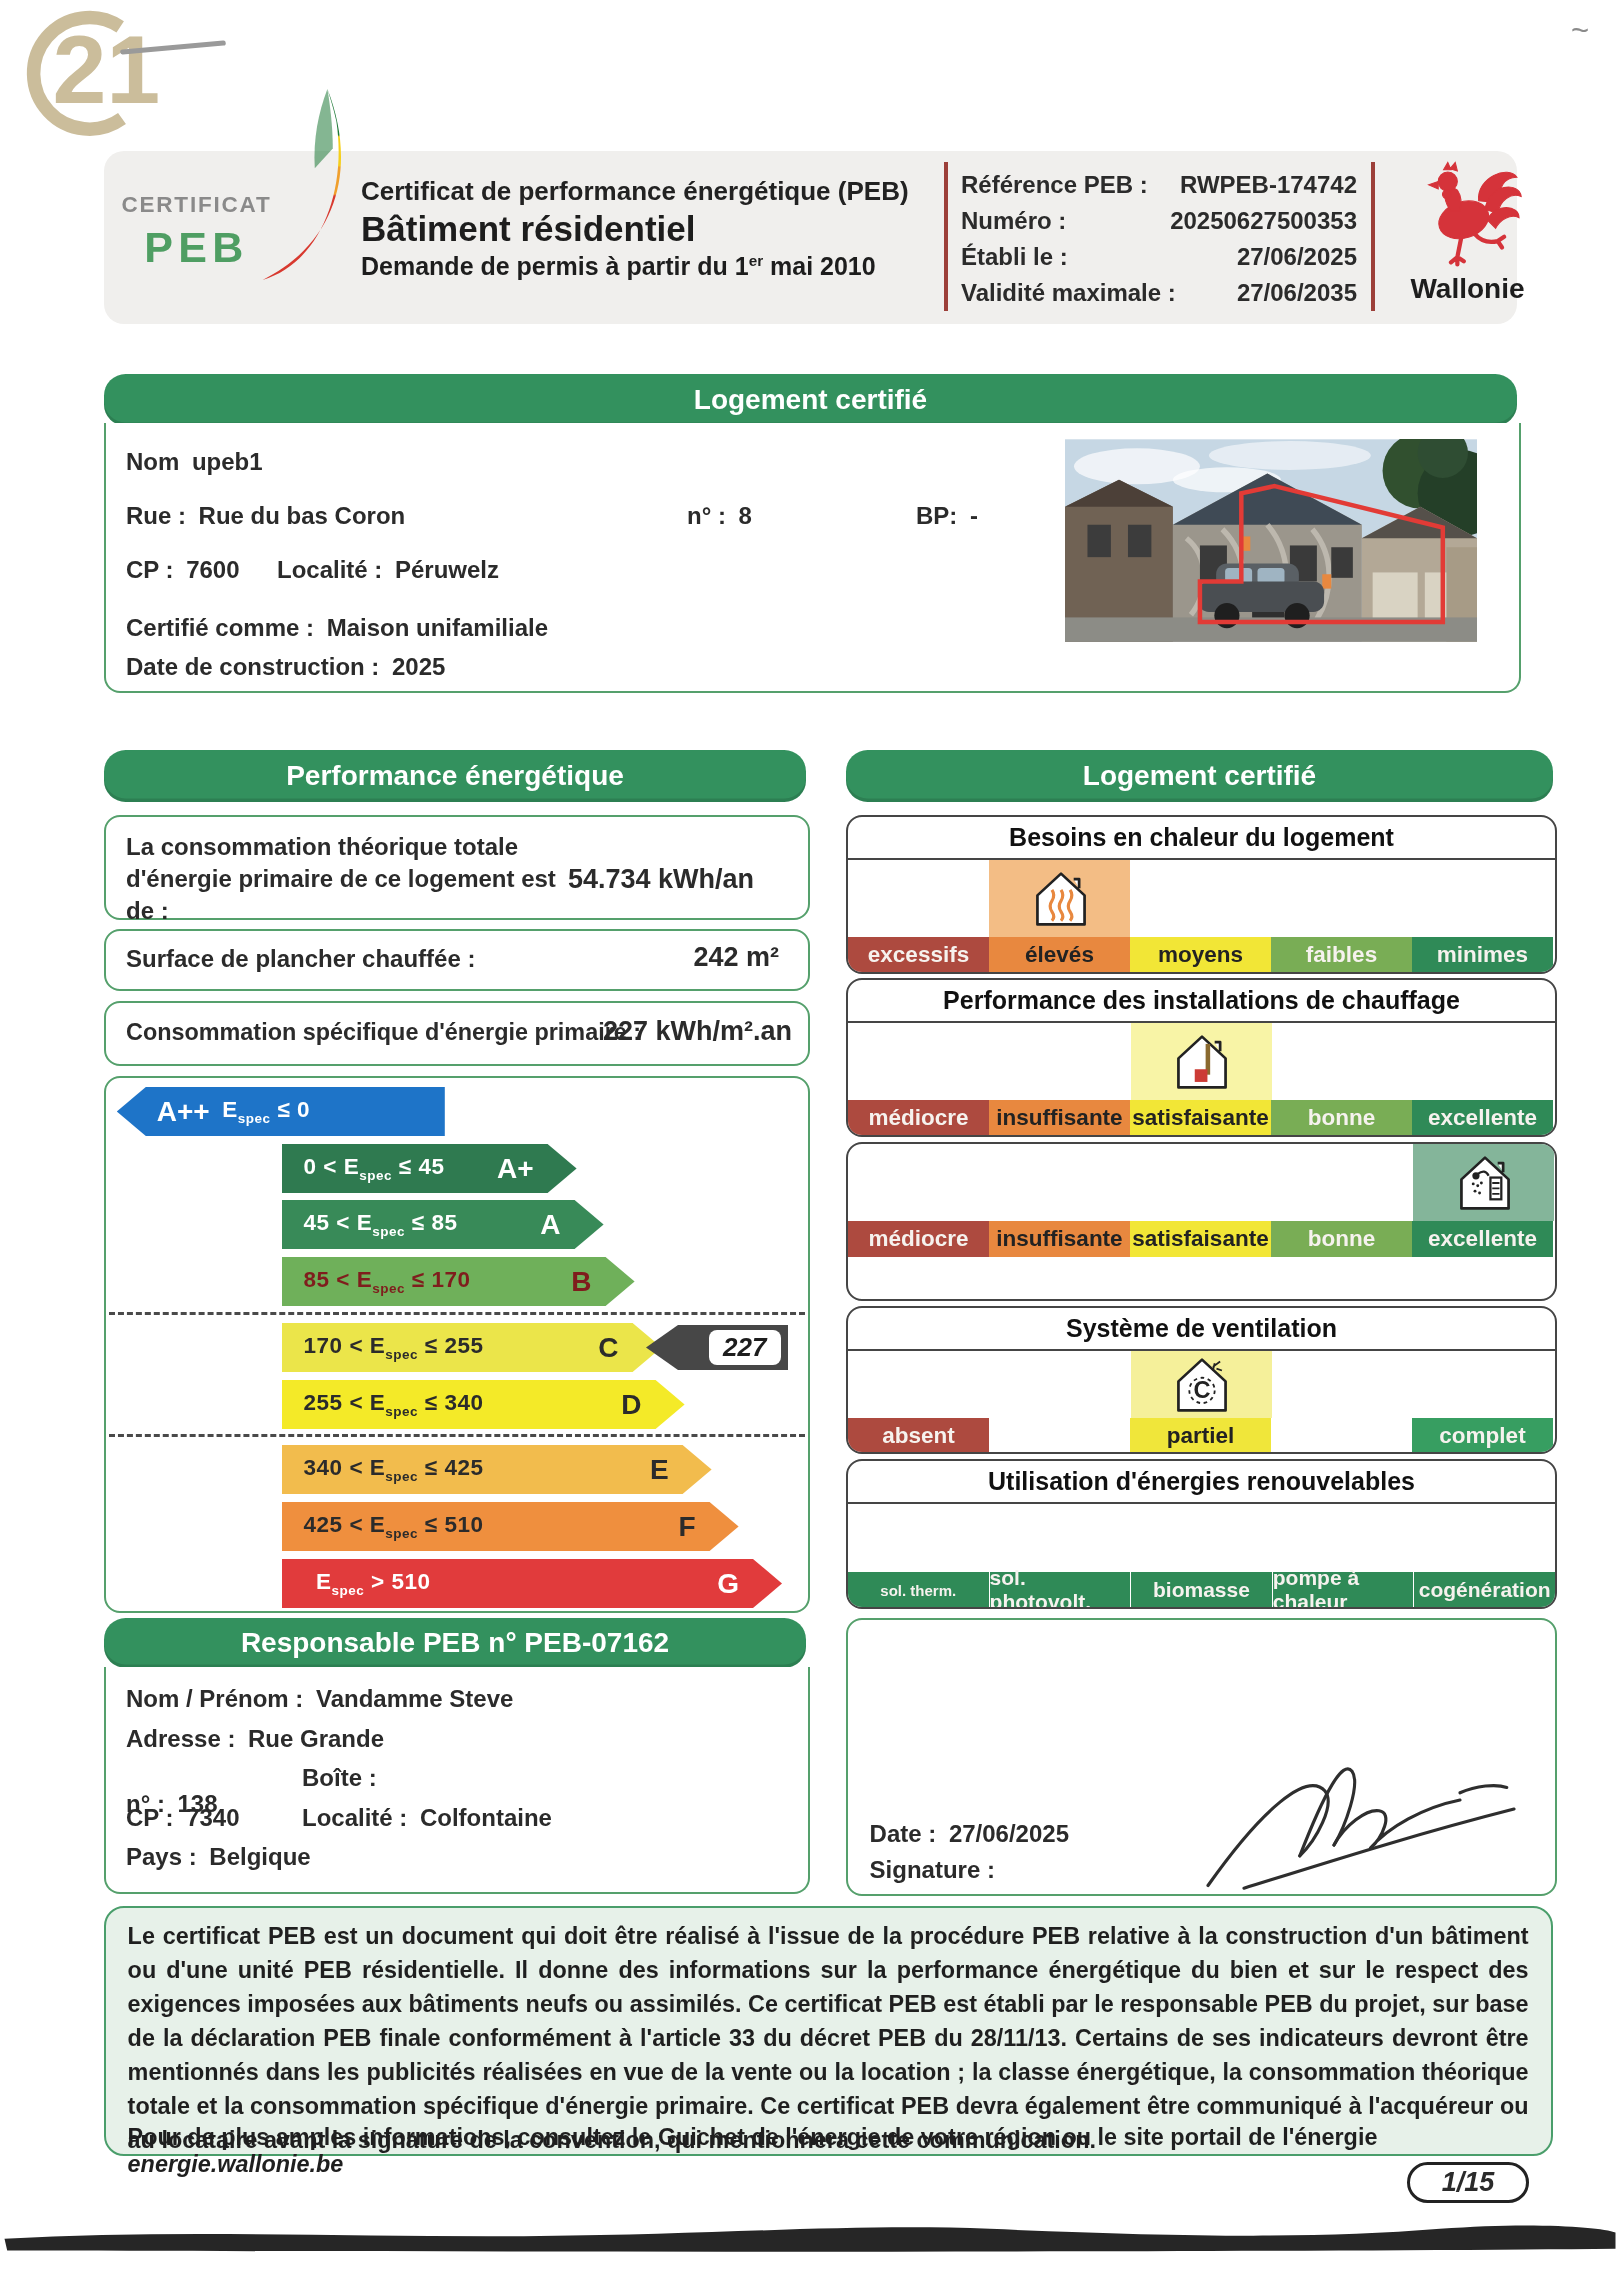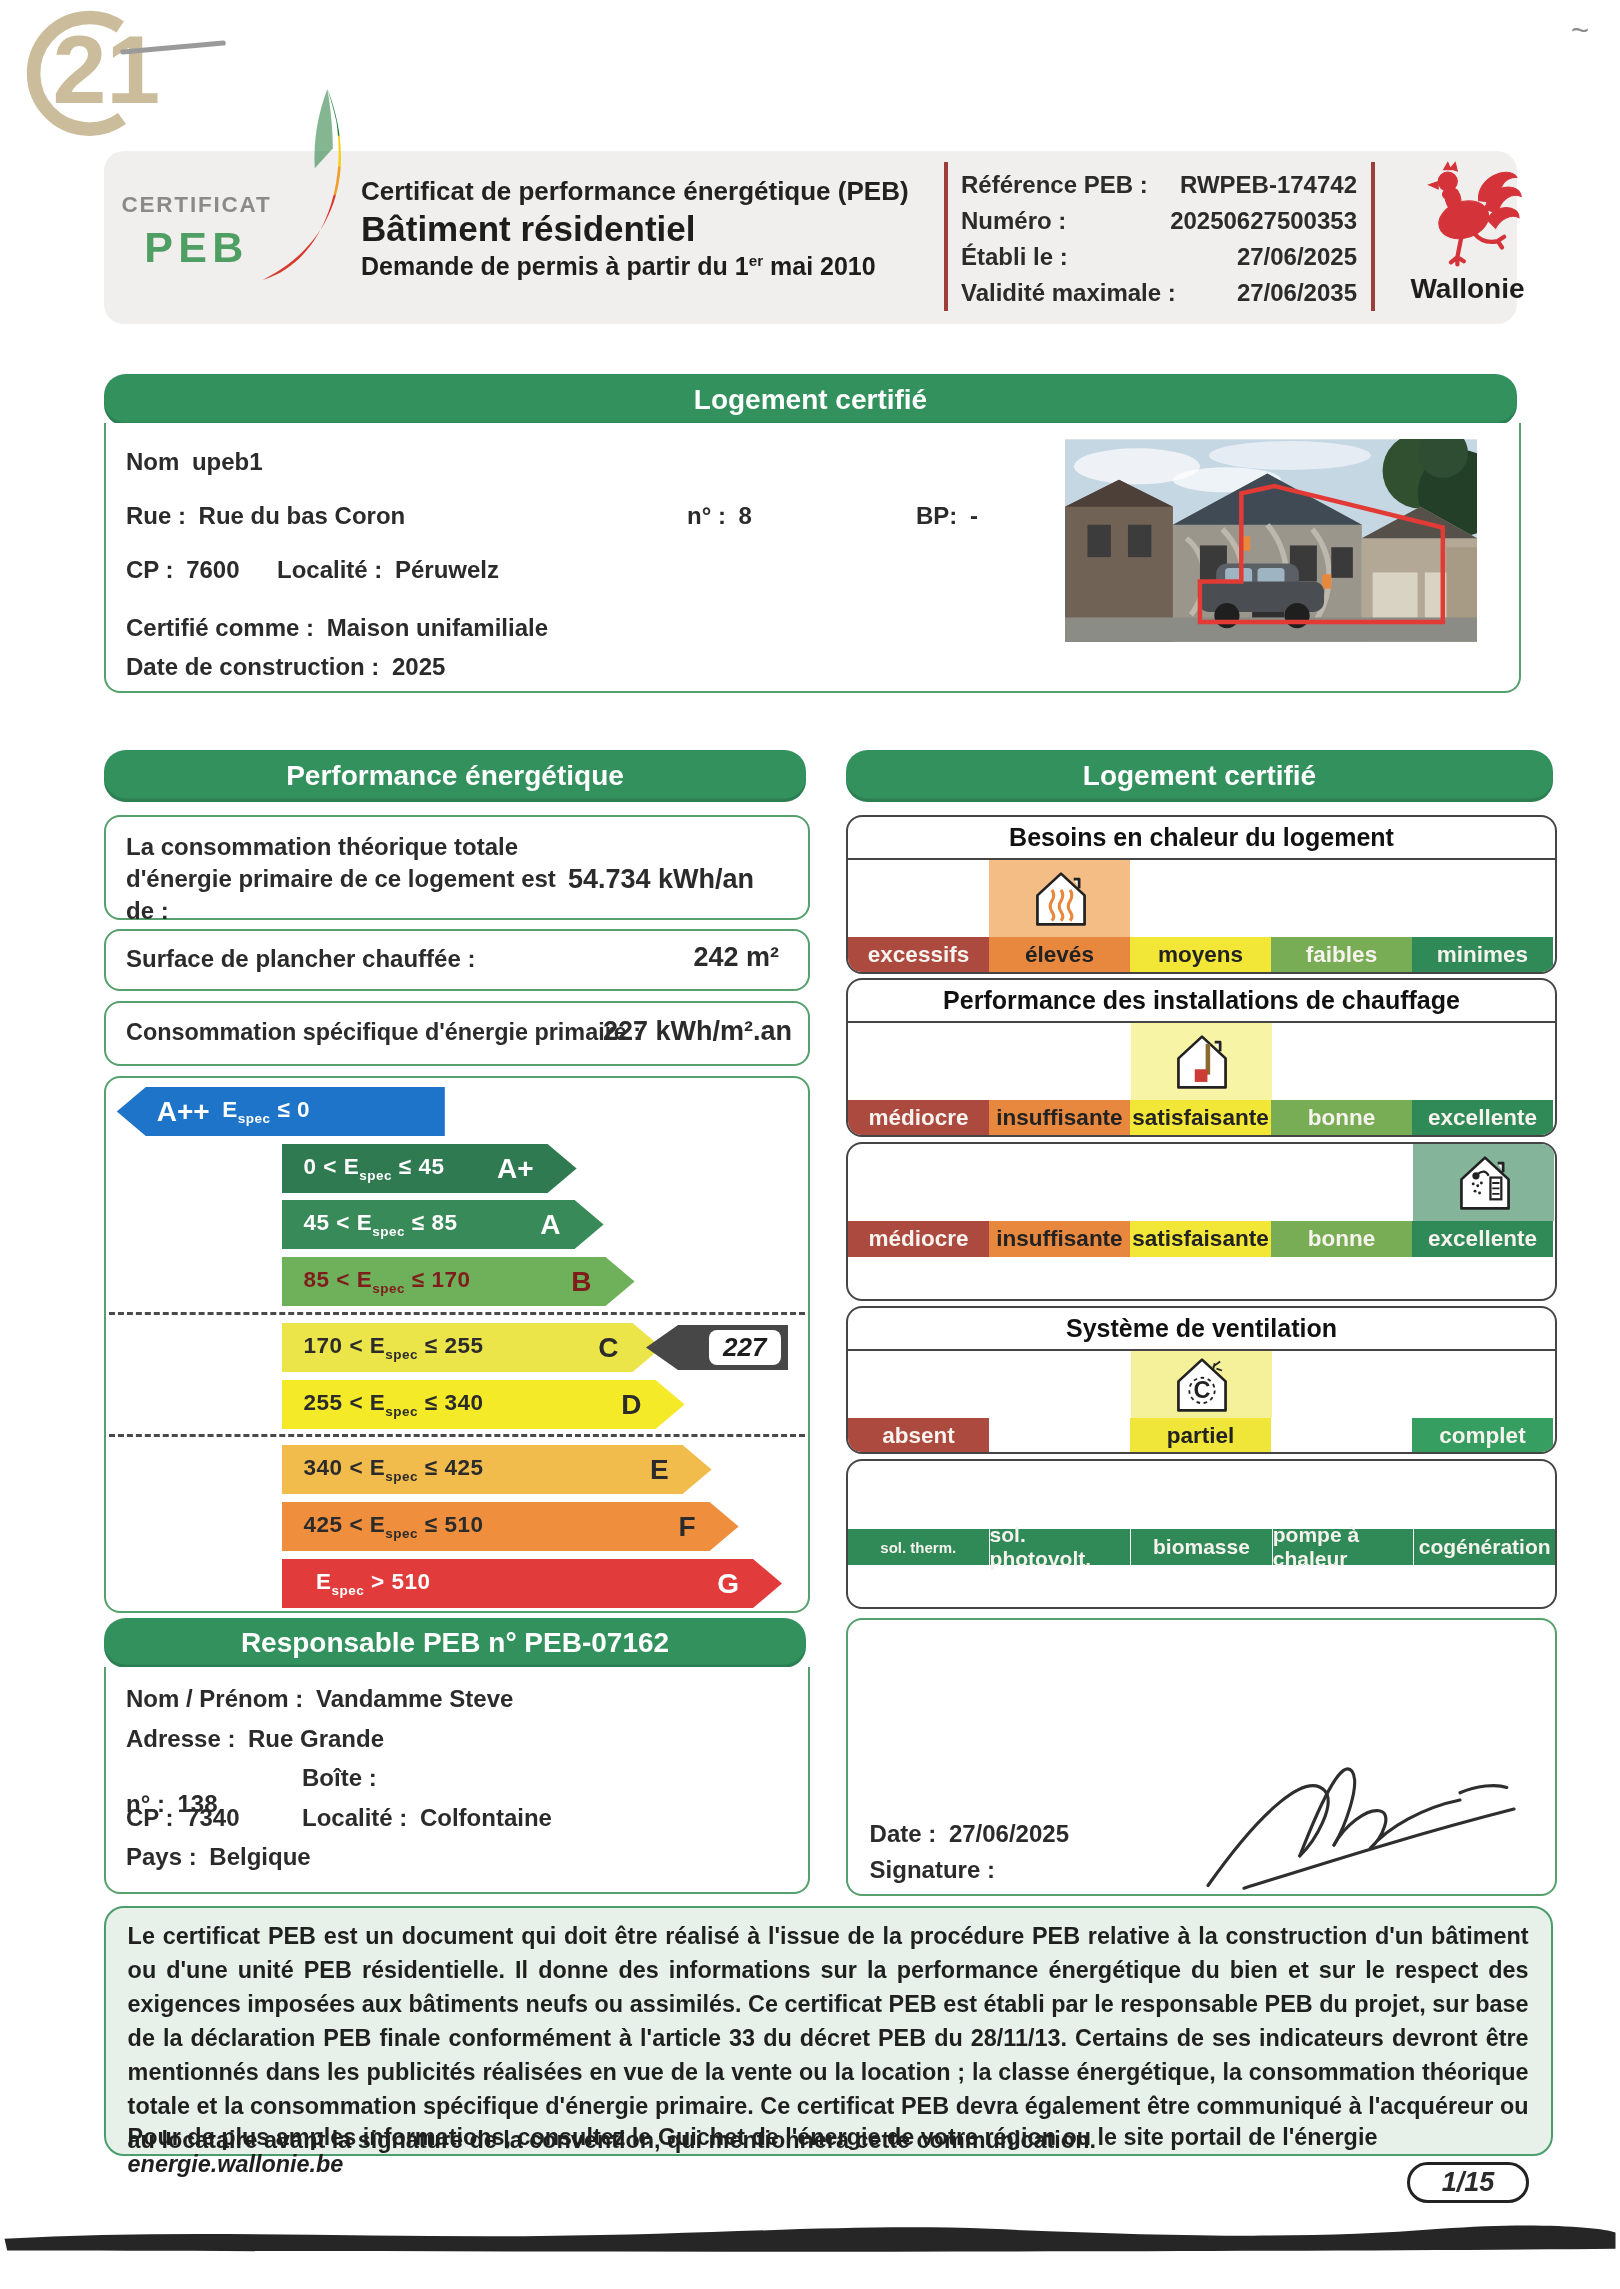--- a/index.html
+++ b/index.html
@@ -337,20 +337,21 @@
   <div class="band">
     <span class="cell tw" style="background:#ad4a3f;">absent</span>
     <span class="cell"></span>
     <span class="cell tk" style="background:#f0e63a;">partiel</span>
     <span class="cell"></span>
     <span class="cell tw" style="background:#379e61;">complet</span>
   </div>
 </div>
 
 <div class="kbox abs" style="left:846px;top:1459px;width:707px;height:146px;">
+  <div class="ktitle">Utilisation d'énergies renouvelables</div>
   <div class="kbody" style="height:68px;"></div>
   <div class="band">
     <span class="cell tw" style="background:#2f8a57;font-size:15px;">sol. therm.</span>
     <span class="cell tw" style="background:#2f8a57;font-size:21px;border-left:1.8px solid #fff;">sol. photovolt.</span>
     <span class="cell tw" style="background:#2f8a57;font-size:21px;border-left:1.8px solid #fff;">biomasse</span>
     <span class="cell tw" style="background:#2f8a57;font-size:21px;border-left:1.8px solid #fff;">pompe à chaleur</span>
     <span class="cell tw" style="background:#2f8a57;font-size:21px;border-left:1.8px solid #fff;">cogénération</span>
   </div>
 </div>
 

